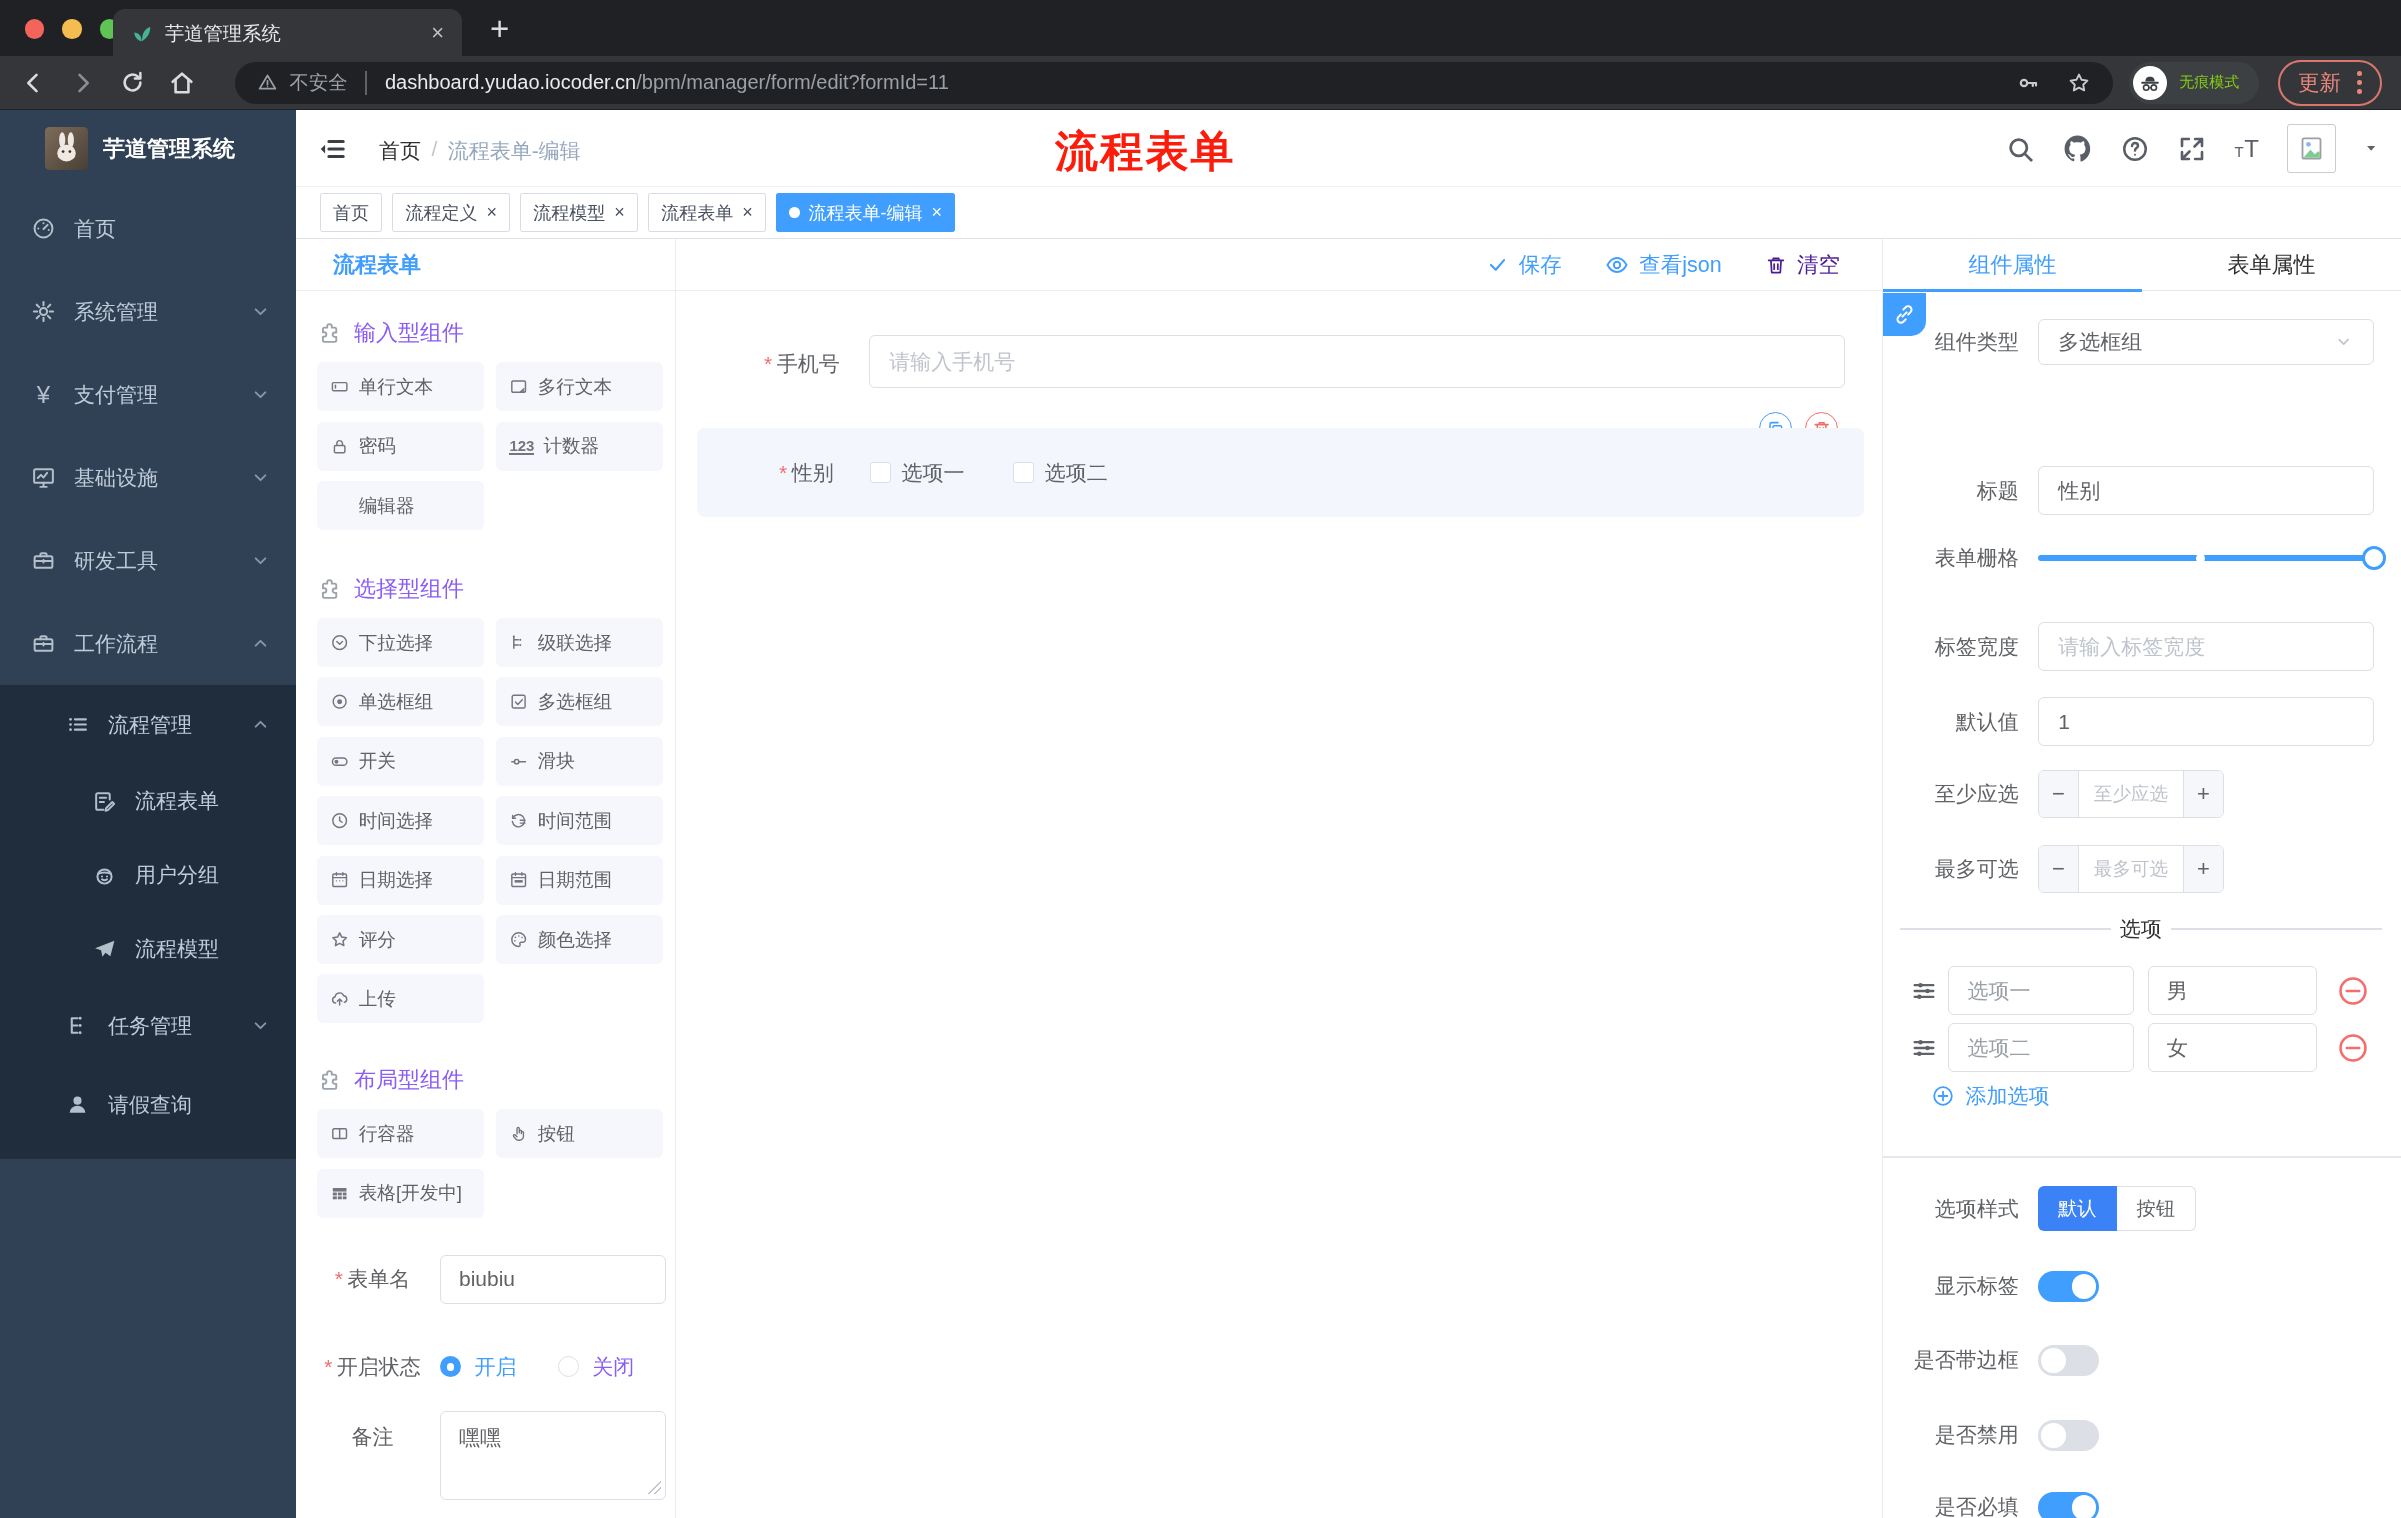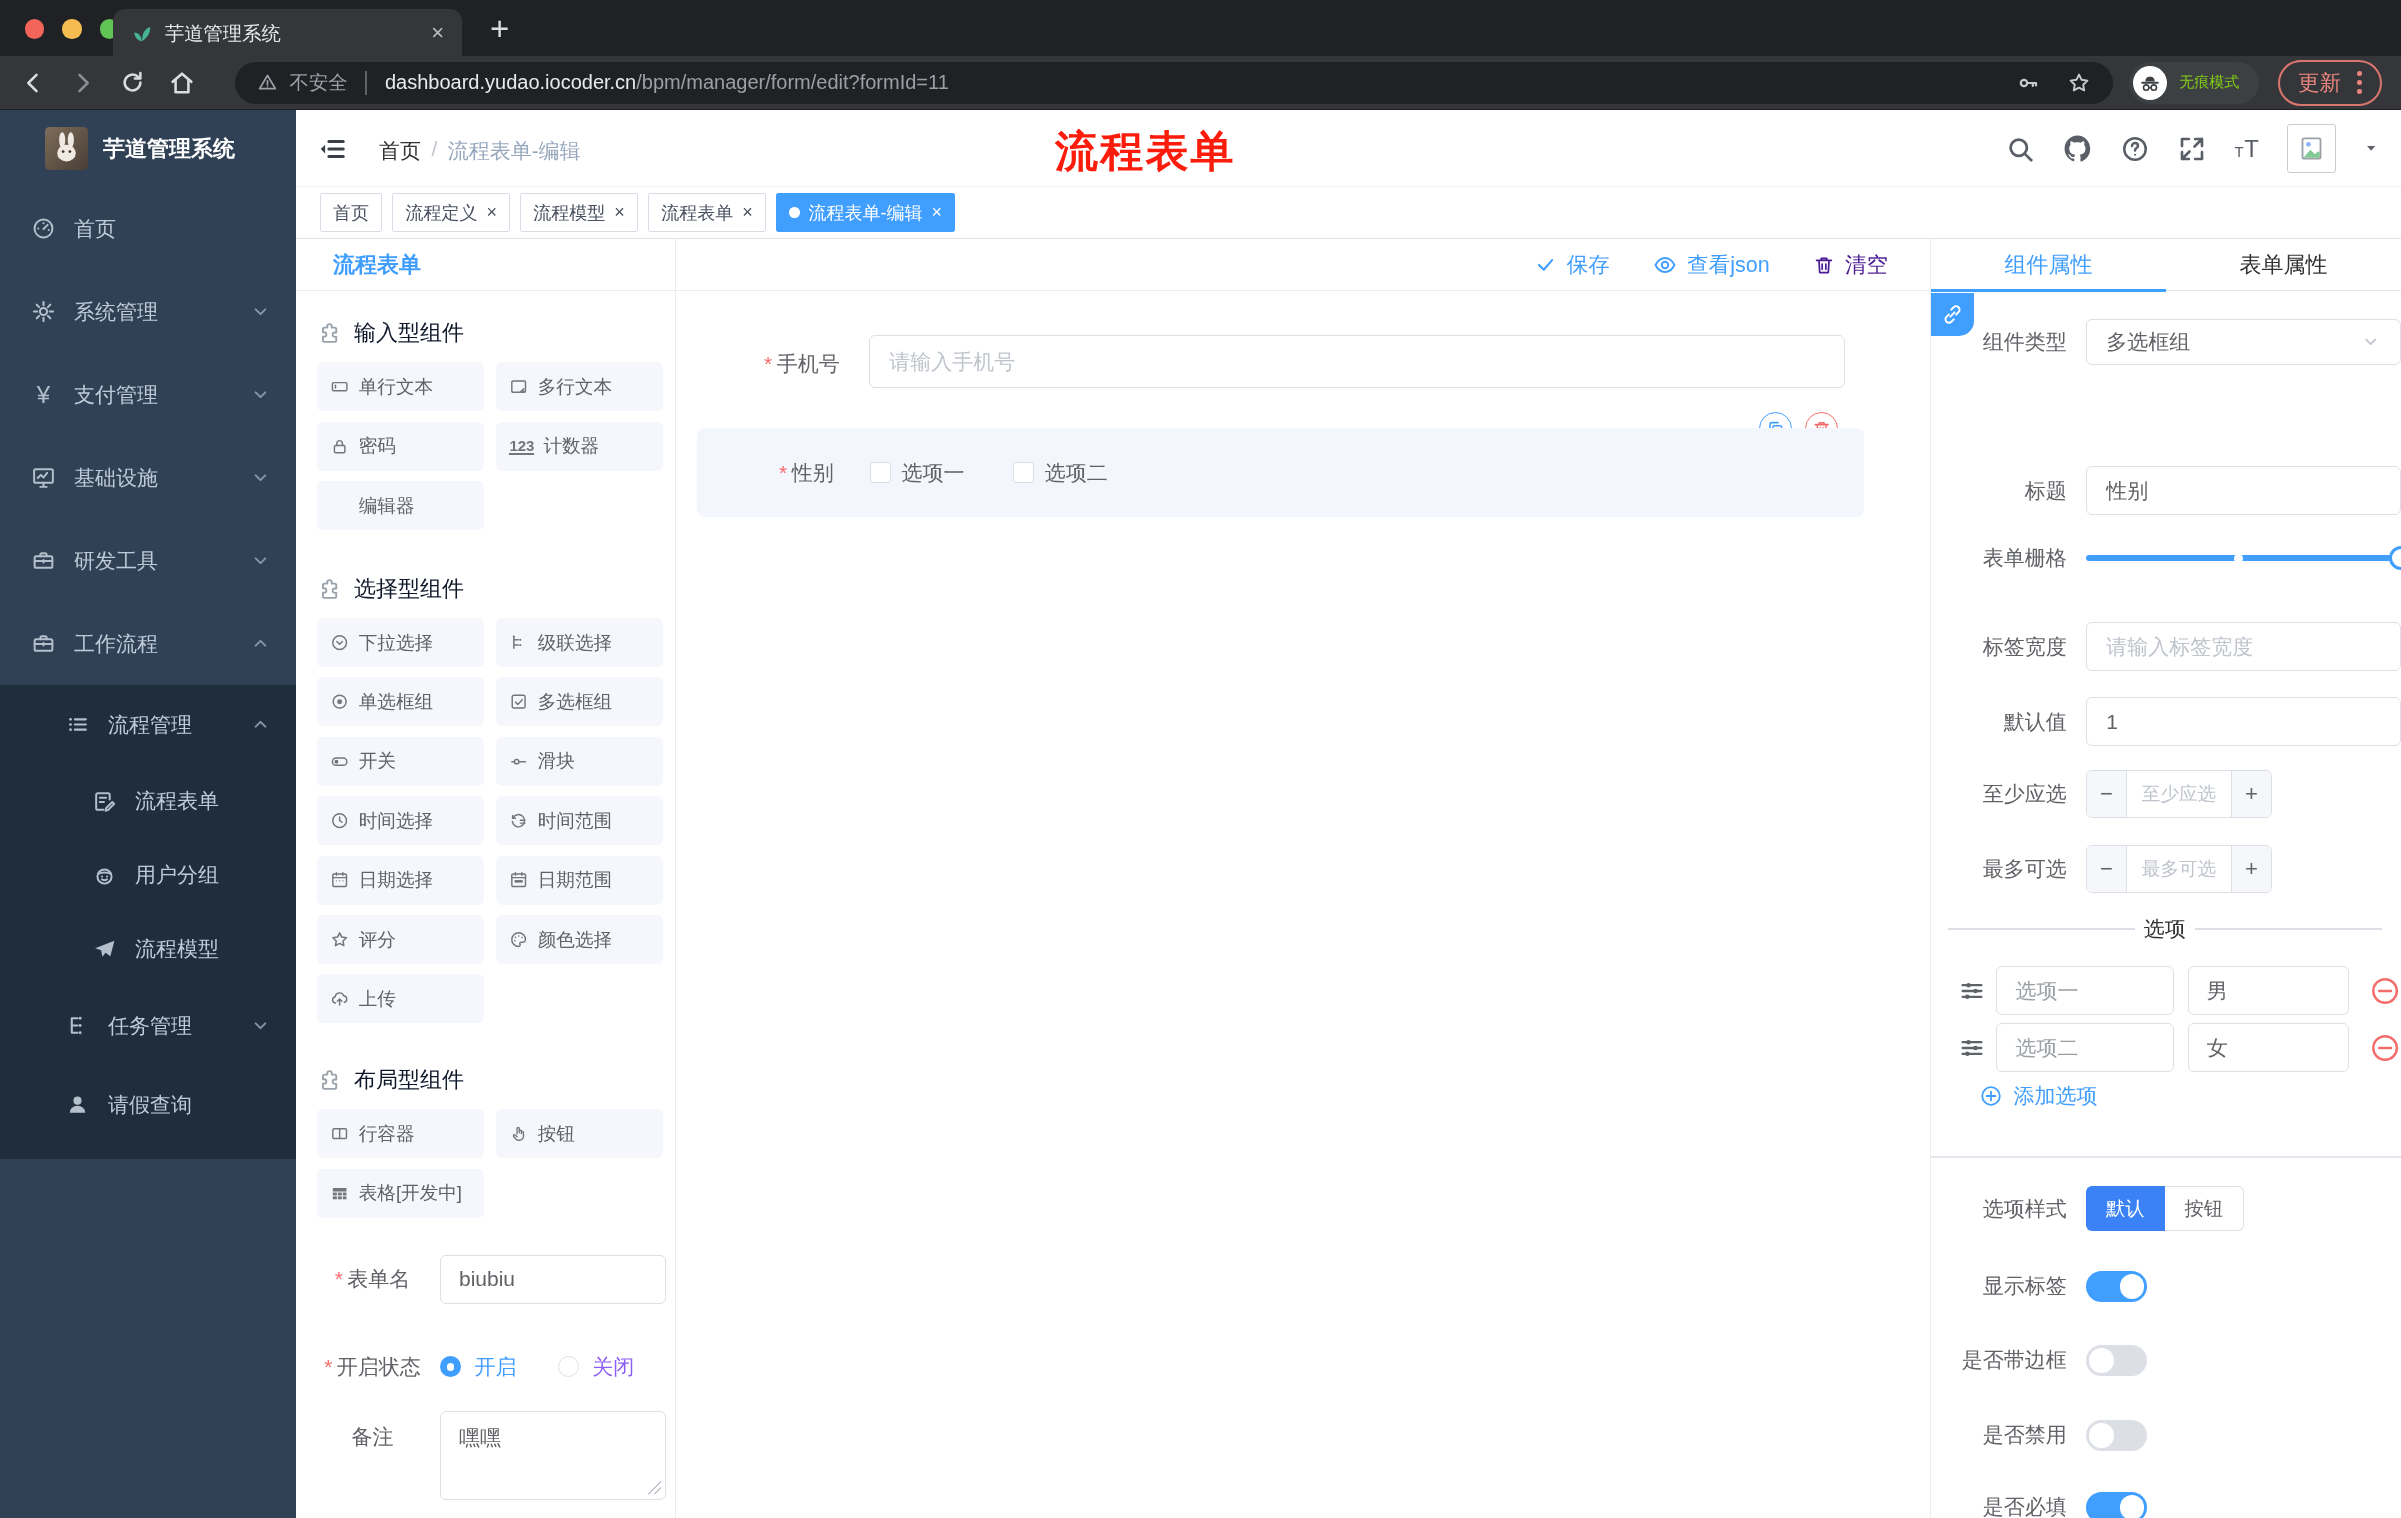--- a/index.html
+++ b/index.html
@@ -66,21 +66,21 @@
   .tag{height:39px;border:1.5px solid #d8dce5;background:#fff;color:#495060;font-size:18px;display:flex;align-items:center;gap:9px;padding:0 12px;border-radius:2.2px;white-space:nowrap}
   .tag .x{font-size:18px;color:#495060}
   .tag.active{background:#409eff;border-color:#409eff;color:#fff}
   .tag.active .x{color:#fff}
   .tagdot{width:10.4px;height:10.4px;border-radius:50%;background:#fff}
 
   
   .workspace{position:absolute;top:129px;left:0;right:0;bottom:0;display:flex}
   .palette{width:380px;border-right:1.5px solid #ececec;padding:0 7.4px 0 21px;position:relative;overflow:hidden}
   .palette-head{height:52px;line-height:52px;font-size:22px;font-weight:bold;color:#409eff;border-bottom:1.5px solid #ececec;margin:0 -7.4px 0 -21px;padding-left:37px}
-  .psec-h{display:flex;align-items:center;gap:12px;height:46px;font-size:22px;color:#0f172a}
+  .psec-h{display:flex;align-items:center;gap:12px;height:46px;font-size:22px;color:#8b5cf6}
   .psec-h .ic{color:#9aa2ac}
   .sec1{margin-top:19.3px}
   .sec2{margin-top:36px}
   .sec3{margin-top:34px}
   .pgrid{display:grid;grid-template-columns:167px 167px;gap:10.4px 12px;margin-top:6px}
   .pitem{height:49px;background:#f6f7fc;border-radius:6px;display:flex;align-items:center;padding-left:13.4px;gap:9px;font-size:18.6px;color:#606266;white-space:nowrap}
   .pitem .ic{color:#73767c;flex:none}
   .num123{font-size:15px;font-weight:bold;color:#73767c;border-bottom:2.2px solid #73767c;line-height:15px}
   .icsp{width:19.3px;flex:none}
 
@@ -108,21 +108,21 @@
   .sel-block{position:absolute;left:21px;top:137px;width:1167px;height:89px;background:#f4f6fe;border-radius:7.4px;display:flex;align-items:center;padding-left:82px}
   .g-label{width:79px;font-size:21px;color:#606266;flex:none;white-space:nowrap}
   .cbgroup{display:flex;align-items:center;gap:10.4px;margin-left:12px}
   .cbox{width:21px;height:21px;border:1.5px solid #dcdfe6;border-radius:3px;background:#fff;flex:none}
   .cblbl{font-size:21px;color:#606266;white-space:nowrap}
   .actbtn{position:absolute;top:121px;width:33px;height:33px;border-radius:50%;background:#fff;display:flex;align-items:center;justify-content:center}
   .act-copy{left:1083px;border:1.5px solid #409eff;color:#409eff}
   .act-del{left:1129px;border:1.5px solid #f56c6c;color:#f56c6c}
 
   
-  .props{width:471px;position:relative;border-left:1.5px solid #ececec;overflow:hidden}
+  .props{width:519px;position:relative;border-left:1.5px solid #ececec;overflow:hidden}
   .props-head{height:52px;display:flex;border-bottom:1.5px solid #e4e7ed;position:relative}
   .ptab{flex:1;text-align:center;line-height:52px;font-size:22px;color:#303133}
   .ptab.active{color:#409eff}
   .punderline{position:absolute;left:0;bottom:-1.5px;width:50%;height:3px;background:#409eff}
   .linkbtn{position:absolute;left:0;top:54px;width:43px;height:43px;background:#409eff;border-radius:0 0 15px 0;display:flex;align-items:center;justify-content:center;color:#fff;z-index:3}
   .props-body{position:absolute;top:52px;left:0;right:0;bottom:0}
   .prow{position:absolute;left:0;right:0;display:flex;align-items:center}
   .plabel{width:155px;text-align:right;padding-right:19.3px;font-size:21px;color:#606266;flex:none;white-space:nowrap}
   .pinput{width:336px;height:49px;border:1.5px solid #dcdfe6;border-radius:6px;background:#fff;display:flex;align-items:center;padding:0 19.3px;font-size:21px;color:#606266}
   .pinput .ph{color:#bfc4cc}

